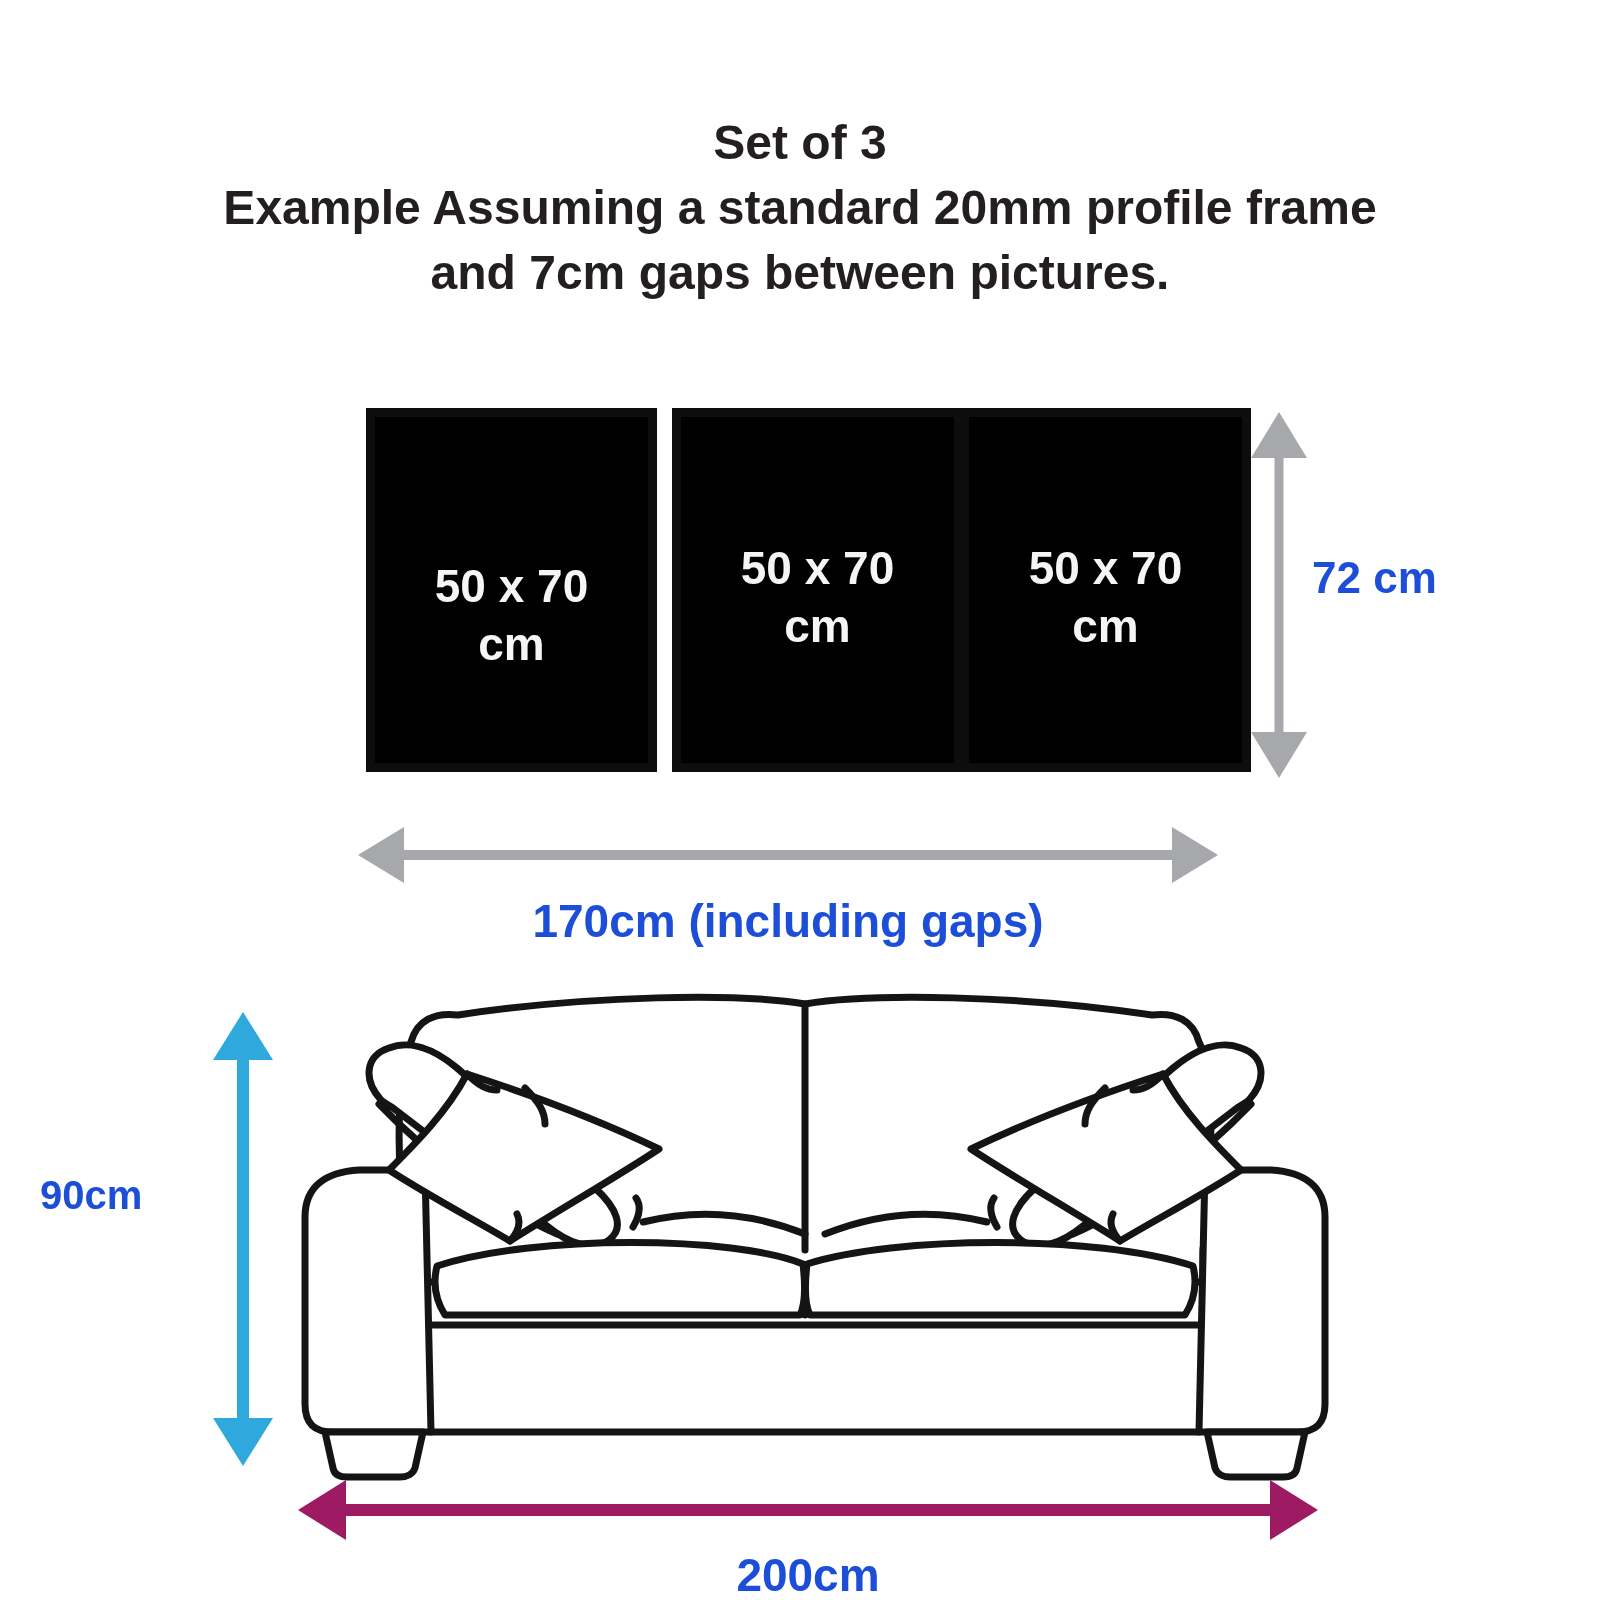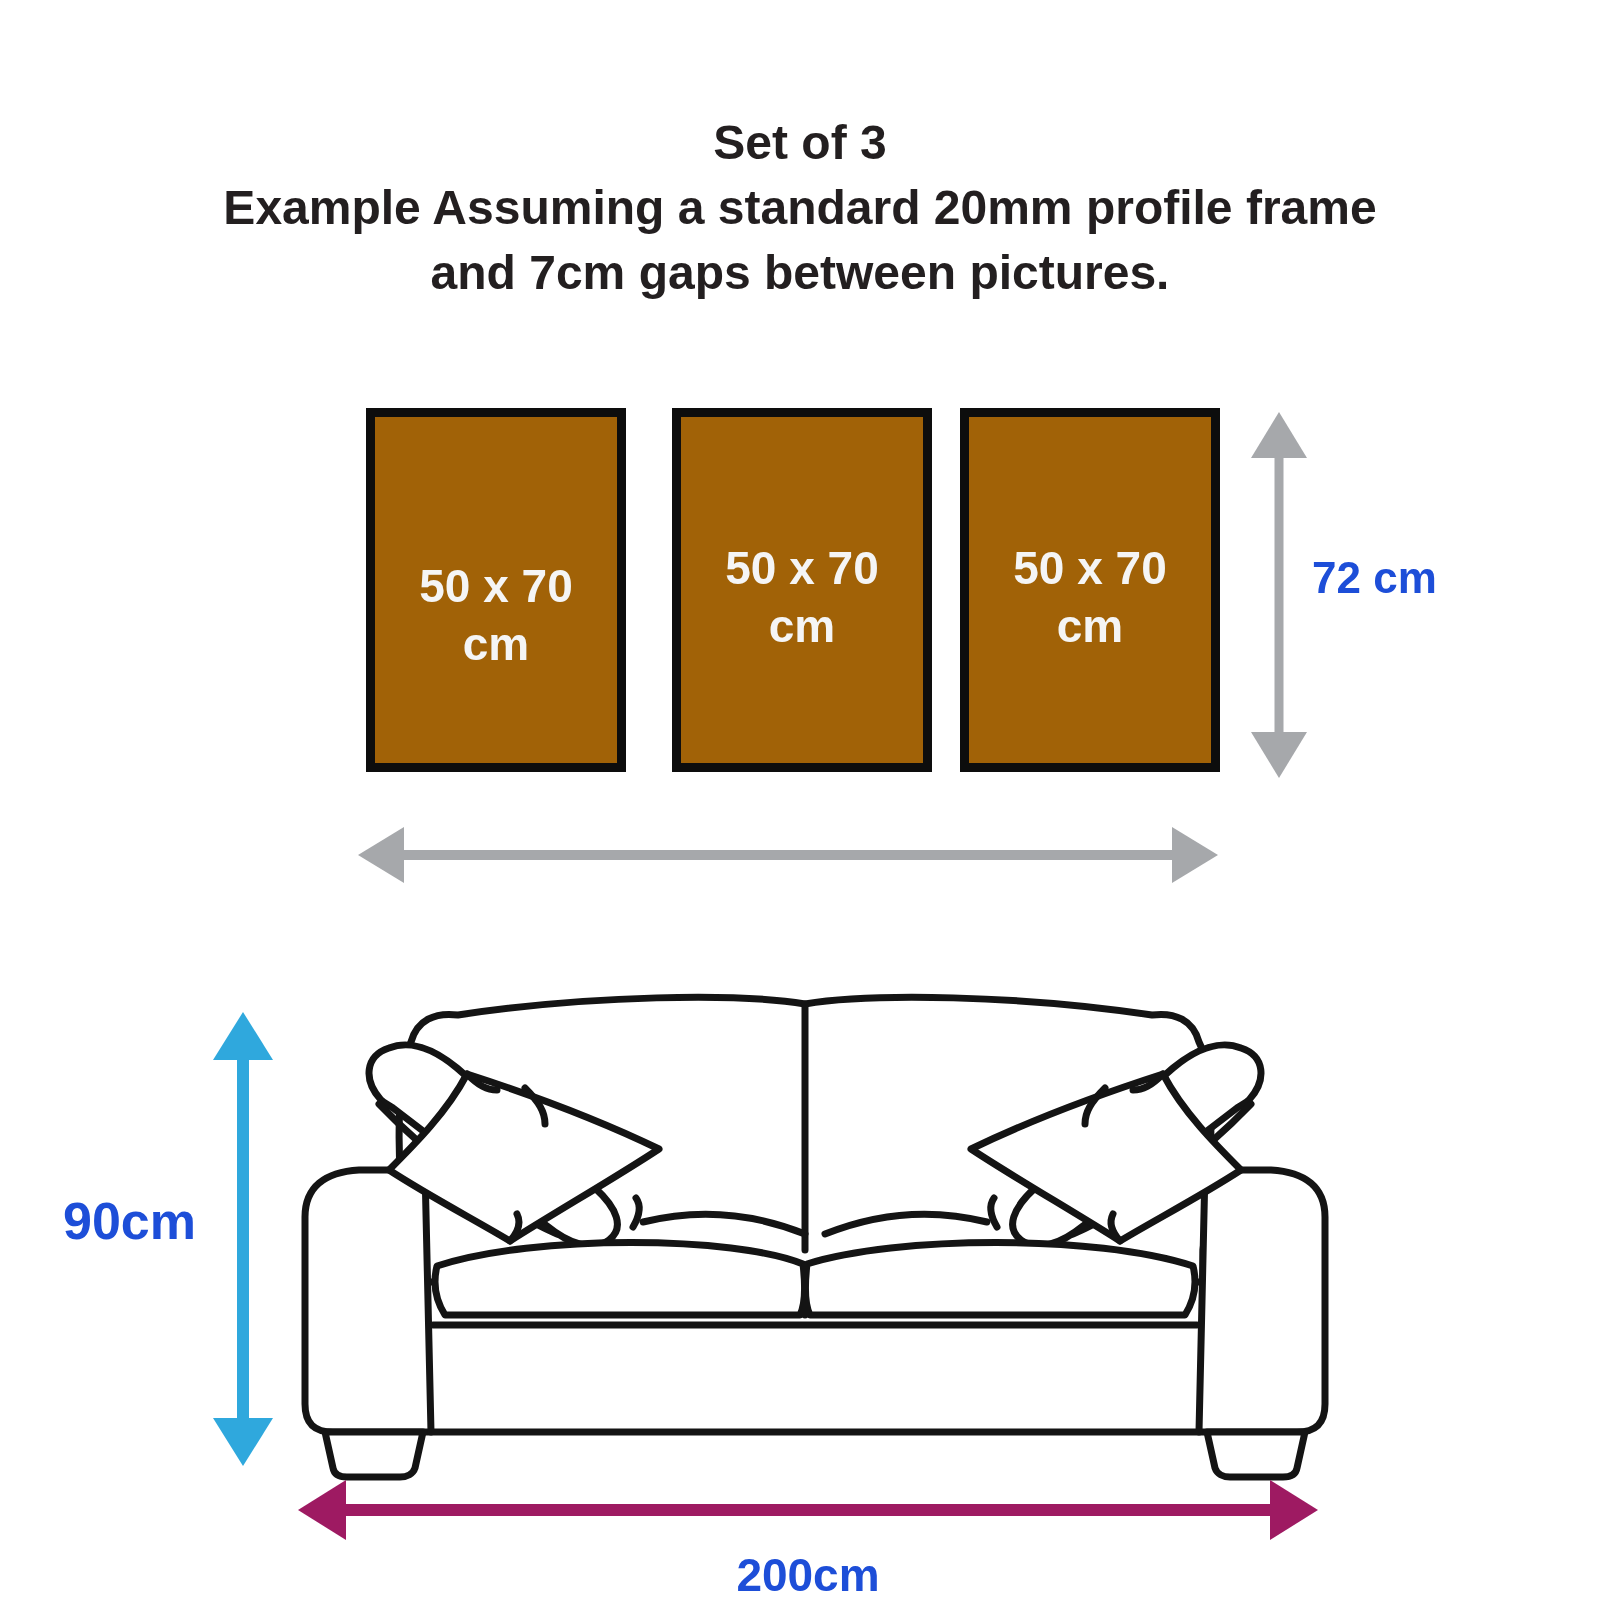--- a/index.html
+++ b/index.html
@@ -11,38 +11,38 @@
 
   
   .title-block{
     left:0;top:110px;width:1600px;text-align:center;
     font-size:48px;line-height:65px;font-weight:700;color:#231f20;
     letter-spacing:0px;
   }
 
   
   .frame{
-    top:408px;height:364px;width:260px;box-sizing:border-box;
-    background:#a16207;border:9px solid #0d0d0d;
+    top:408px;height:364px;width:291px;box-sizing:border-box;
+    background:#000000;border:9px solid #0d0d0d;
   }
   .frame-1{left:366px;}
   .frame-2{left:672px;}
   .frame-3{left:960px;}
   .frame-label{
     position:absolute;left:0;width:100%;text-align:center;
     color:#f5f5f5;font-weight:700;font-size:46px;line-height:58px;
   }
   .frame-1 .frame-label{top:140px;}
   .frame-2 .frame-label,.frame-3 .frame-label{top:122px;}
 
   
   .dim-label{font-weight:700;color:#1d4ed8;white-space:nowrap;}
   .lbl-72{left:1312px;top:552px;font-size:44px;line-height:52px;}
   .lbl-170{left:356px;top:894px;width:864px;text-align:center;font-size:46px;line-height:54px;}
-  .lbl-90{left:40px;top:1194px;width:156px;text-align:right;font-size:52px;line-height:54px;}
+  .lbl-90{left:40px;top:1168px;width:156px;text-align:left;font-size:40px;line-height:54px;}
   .lbl-200{left:296px;top:1520px;width:1024px;text-align:center;font-size:46px;line-height:54px;margin-top:28px;}
 
   
   .sofa-svg{left:295px;top:982px;width:1040px;height:500px;}
   .sofa-svg path{stroke:#141414;stroke-width:7;stroke-linejoin:round;stroke-linecap:round;}
   .sofa-fill{fill:#ffffff;}
   .sofa-line{fill:none;}
 </style>
 </head>
 <body>
@@ -79,20 +79,21 @@
     <polygon points="31,2 59,48 3,48" fill="#a6a8ab"></polygon>
     <polygon points="31,368 59,322 3,322" fill="#a6a8ab"></polygon>
   </svg>
   <div class="abs dim-label lbl-72">72 cm</div>
 
   <svg class="abs" style="left:356px;top:824px;" width="864" height="62" viewBox="0 0 864 62">
     <line x1="42" y1="31" x2="822" y2="31" stroke-width="10" stroke="#a6a8ab"></line>
     <polygon points="2,31 48,3 48,59" fill="#a6a8ab"></polygon>
     <polygon points="862,31 816,3 816,59" fill="#a6a8ab"></polygon>
   </svg>
+  <div class="abs dim-label lbl-170">170cm (including gaps)</div>
 
   <svg class="abs sofa-svg" viewBox="0 0 1040 500">
 
     <path class="sofa-fill" d="M 112 268 C 100 180 102 86 116 60 C 122 38 140 30 163 33 C 295 13 445 11 510 22 C 575 11 725 13 857 33 C 880 30 898 38 904 60 C 918 86 920 180 908 268 L 908 300 L 112 300 Z"></path>
     <path class="sofa-line" d="M 510 22 L 510 268"></path>
 
     <path class="sofa-line" d="M 510 252 C 455 230 400 227 348 240"></path>
     <path class="sofa-line" d="M 530 252 C 585 230 640 227 692 240"></path>
     <path class="sofa-line" d="M 338 245 C 345 233 346 223 341 216"></path>
     <path class="sofa-line" d="M 702 245 C 695 233 694 223 699 216"></path>

